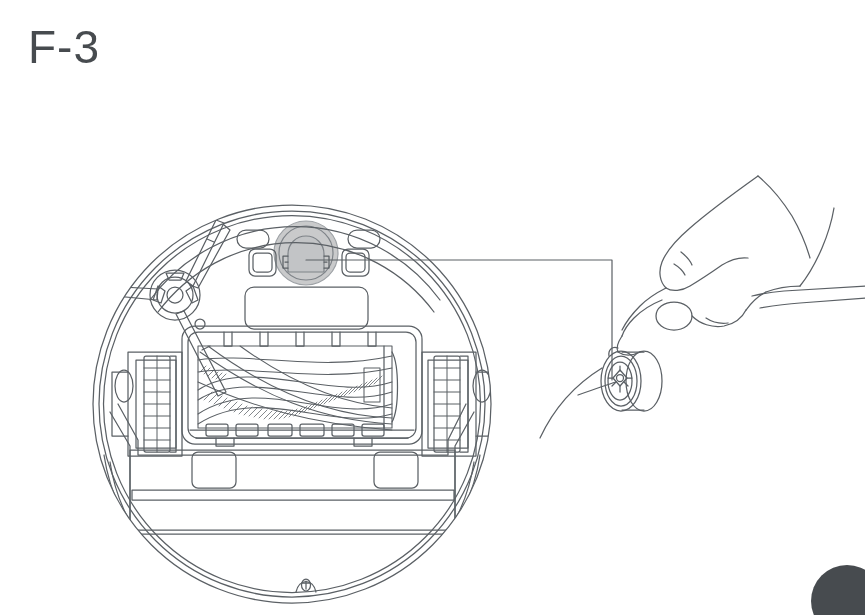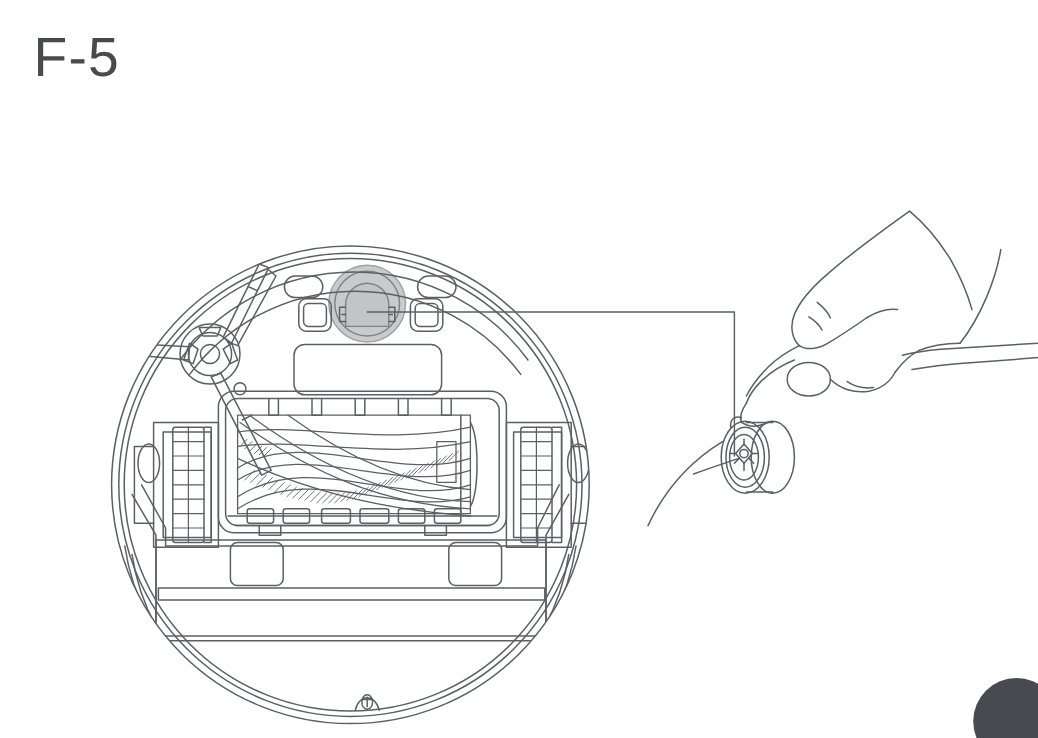--- a/index.html
+++ b/index.html
@@ -50,21 +50,21 @@
     border-radius: 50%;
     background: #474b4f;
   }
   svg { display: block; }
 </style>
 </head>
 <body>
 
 <div id="page">
 
-  <div id="step-label">F-5</div>
+  <div id="step-label">F-3</div>
 
   <svg id="illustration" viewBox="0 0 865 615" width="865" height="615" xmlns="http://www.w3.org/2000/svg">
 
     <defs>
       <clipPath id="bodyClip">
         <circle cx="292" cy="404" r="199"></circle>
       </clipPath>
       <clipPath id="pageClip">
         <rect x="0" y="0" width="865" height="615"></rect>
       </clipPath>

